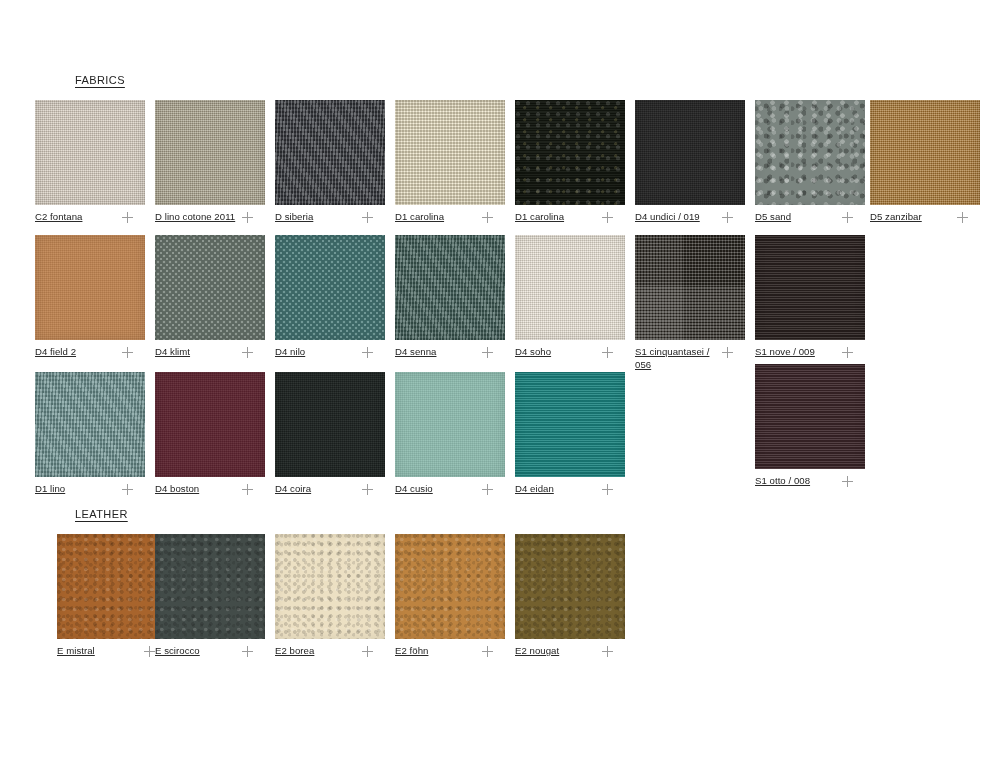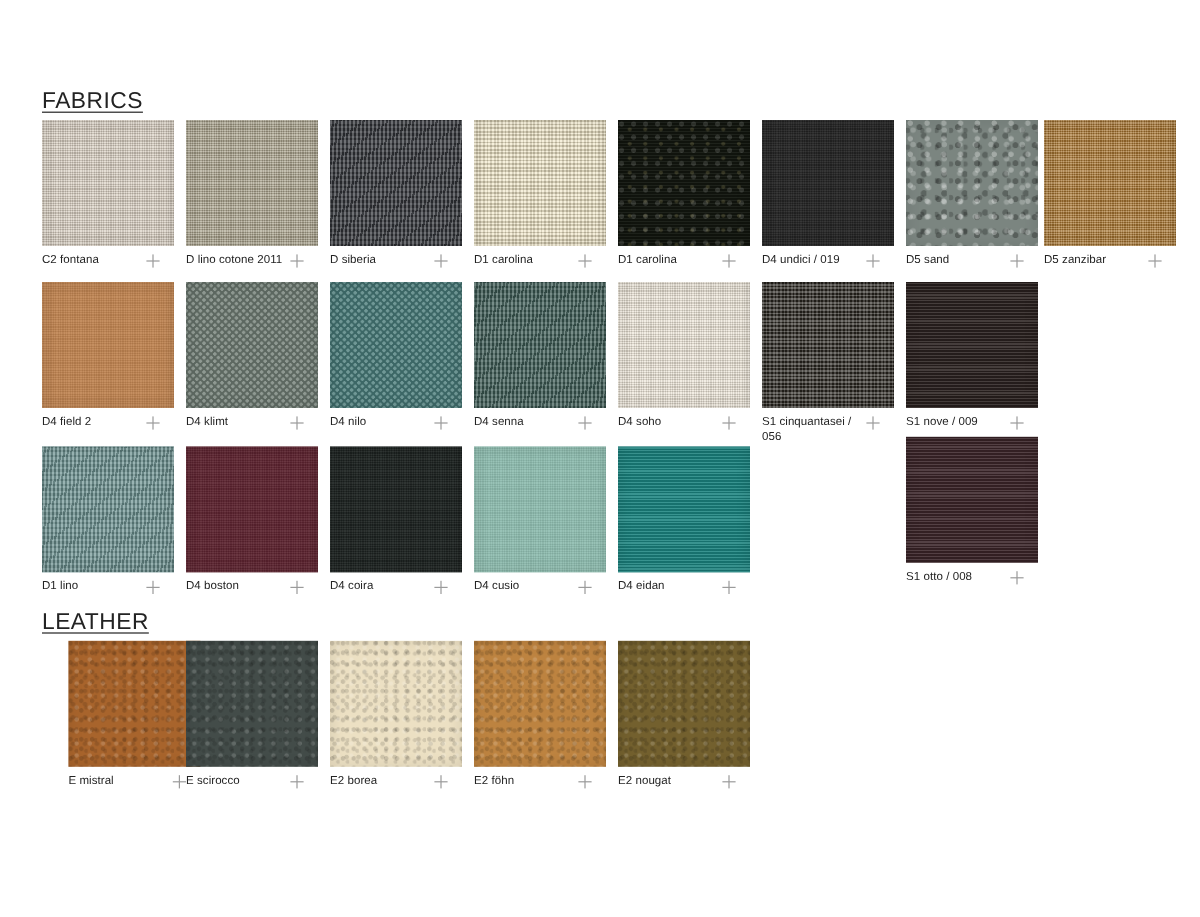--- a/index.html
+++ b/index.html
@@ -20,36 +20,38 @@
   .board {
     position: absolute;
     left: 0; top: 0;
     width: 1000px;
     height: 764px;
   }
 
   
   .section-title {
     position: absolute;
-    font-size: 19px;
+    font-size: 11px;
     letter-spacing: 0.4px;
     font-weight: 400;
     color: #232323;
     text-decoration: underline;
     text-underline-offset: 3px;
     text-decoration-thickness: 1px;
     white-space: nowrap;
+    margin-left: 40px;
   }
   #fabrics-title { left: 35px; top: 74px; }
   #leather-title { left: 35px; top: 508px; }
 
   
   .swatch-cell {
     position: absolute;
     width: 98px;
+    text-decoration: underline;
   }
   .swatch {
     width: 110px;
     height: 105px;
     background-color: #cccccc;
     position: relative;
     overflow: hidden;
   }
   .swatch .tex {
     position: absolute;

